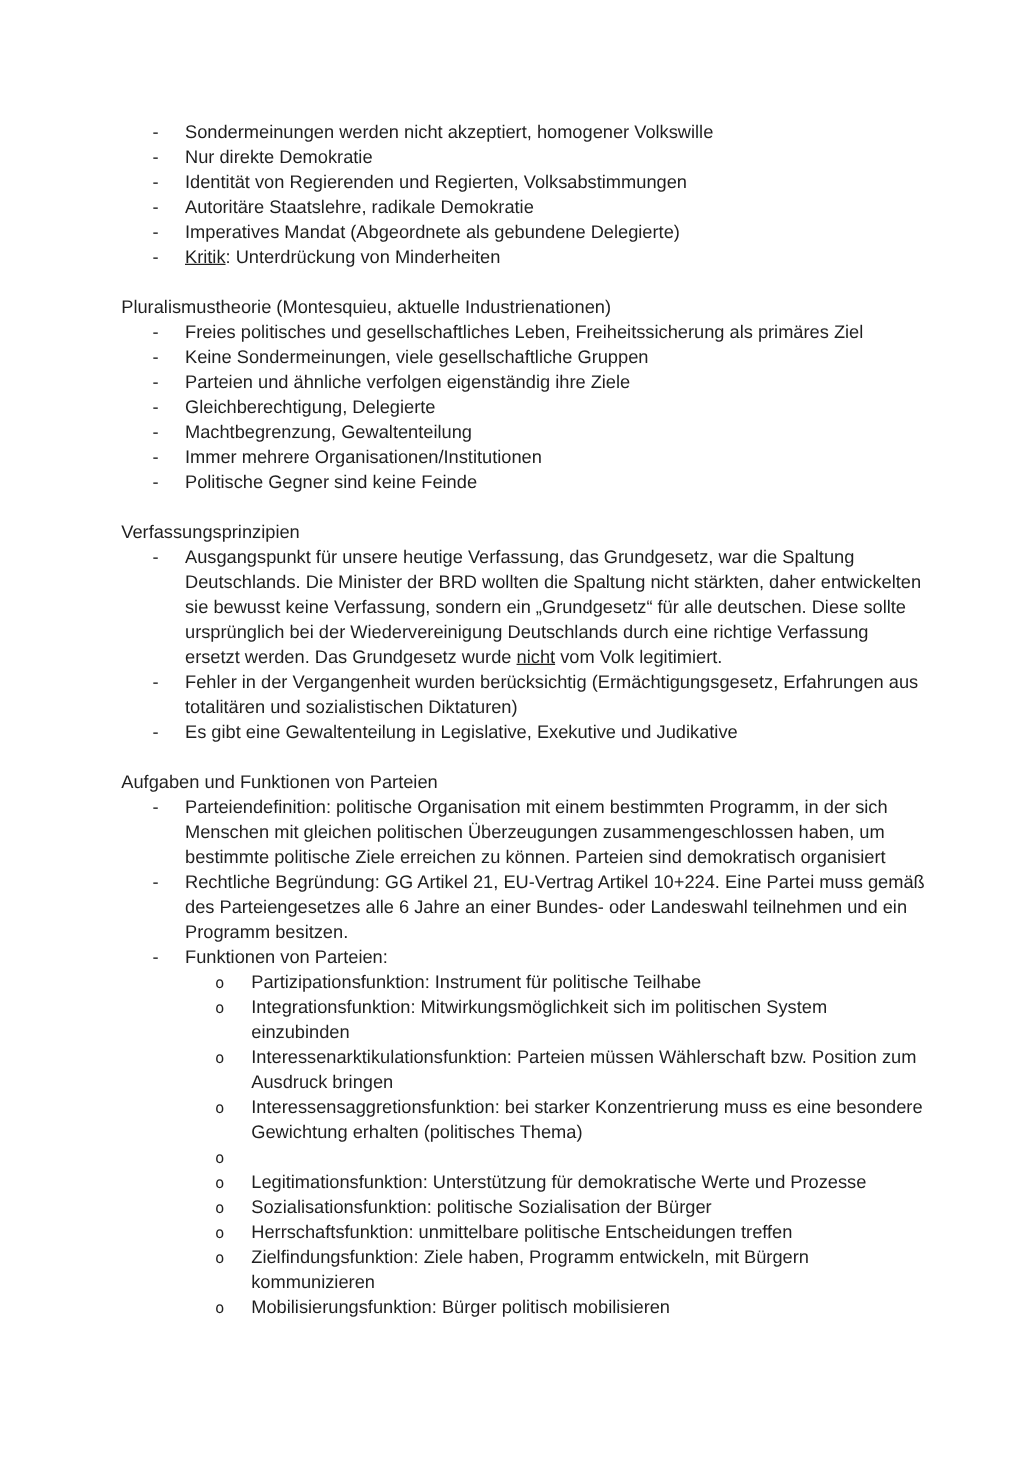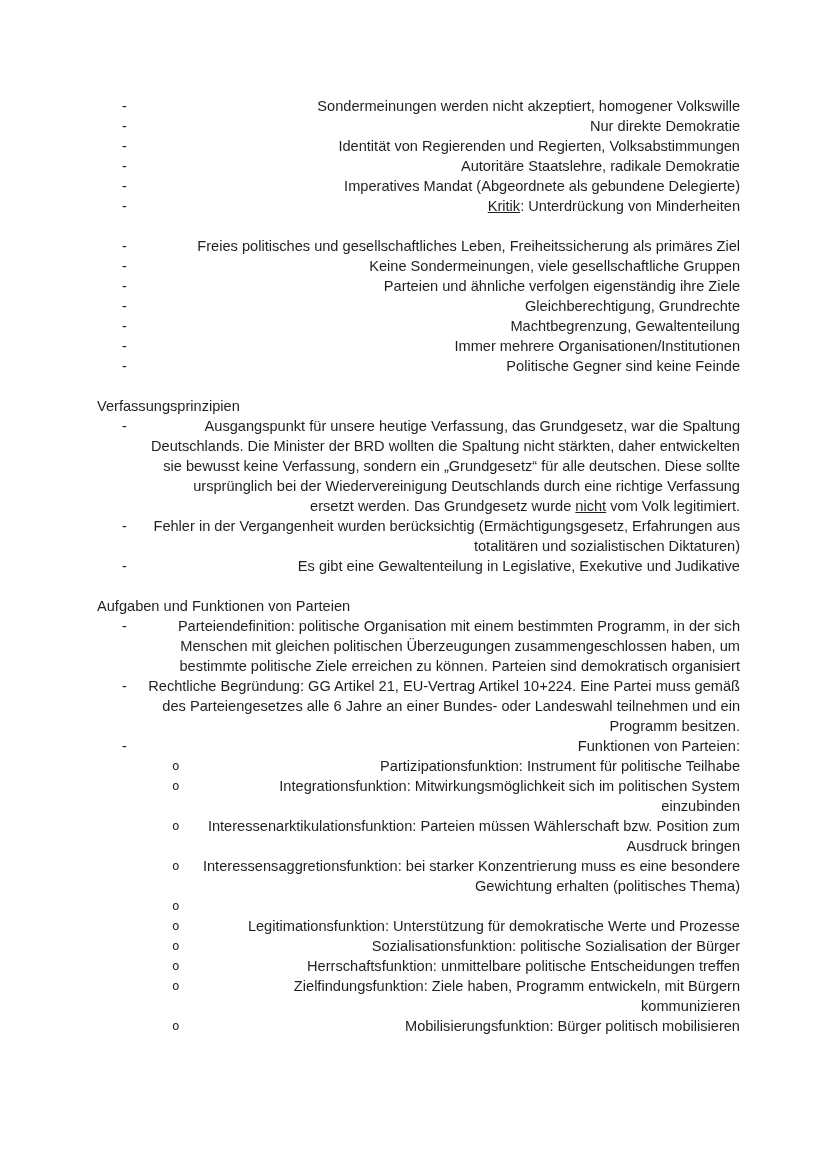--- a/index.html
+++ b/index.html
@@ -38,21 +38,20 @@
     padding-left: 75px;
   }
   .lvl2 > .marker {
     flex: 0 0 29px;
     width: 29px;
     font-family: "DejaVu Sans Mono", monospace;
     font-size: 12.5px;
   }
   .txt {
     flex: 1 1 auto;
-    text-align: right;
   }
   .heading {
     white-space: nowrap;
   }
   .bold {
     font-weight: 400;
   }
   .u {
     text-decoration: underline;
     margin-top: 47px;
@@ -91,36 +90,37 @@
       <li class="b lvl1">
         <span class="marker">-</span>
         <span class="txt"><span class="u">Kritik</span><span>: Unterdrückung von Minderheiten</span></span>
       </li>
     </ul>
   </section>
 
   <div class="gap"></div>
 
   <section>
+    <div class="heading">Pluralismustheorie (Montesquieu, aktuelle Industrienationen)</div>
     <ul class="list">
       <li class="b lvl1">
         <span class="marker">-</span>
         <span class="txt">Freies politisches und gesellschaftliches Leben, Freiheitssicherung als primäres Ziel</span>
       </li>
       <li class="b lvl1">
         <span class="marker">-</span>
         <span class="txt">Keine Sondermeinungen, viele gesellschaftliche Gruppen</span>
       </li>
       <li class="b lvl1">
         <span class="marker">-</span>
         <span class="txt">Parteien und ähnliche verfolgen eigenständig ihre Ziele</span>
       </li>
       <li class="b lvl1">
         <span class="marker">-</span>
-        <span class="txt">Gleichberechtigung, Grundrechte</span>
+        <span class="txt">Gleichberechtigung, Delegierte</span>
       </li>
       <li class="b lvl1">
         <span class="marker">-</span>
         <span class="txt">Machtbegrenzung, Gewaltenteilung</span>
       </li>
       <li class="b lvl1">
         <span class="marker">-</span>
         <span class="txt">Immer mehrere Organisationen/Institutionen</span>
       </li>
       <li class="b lvl1">

